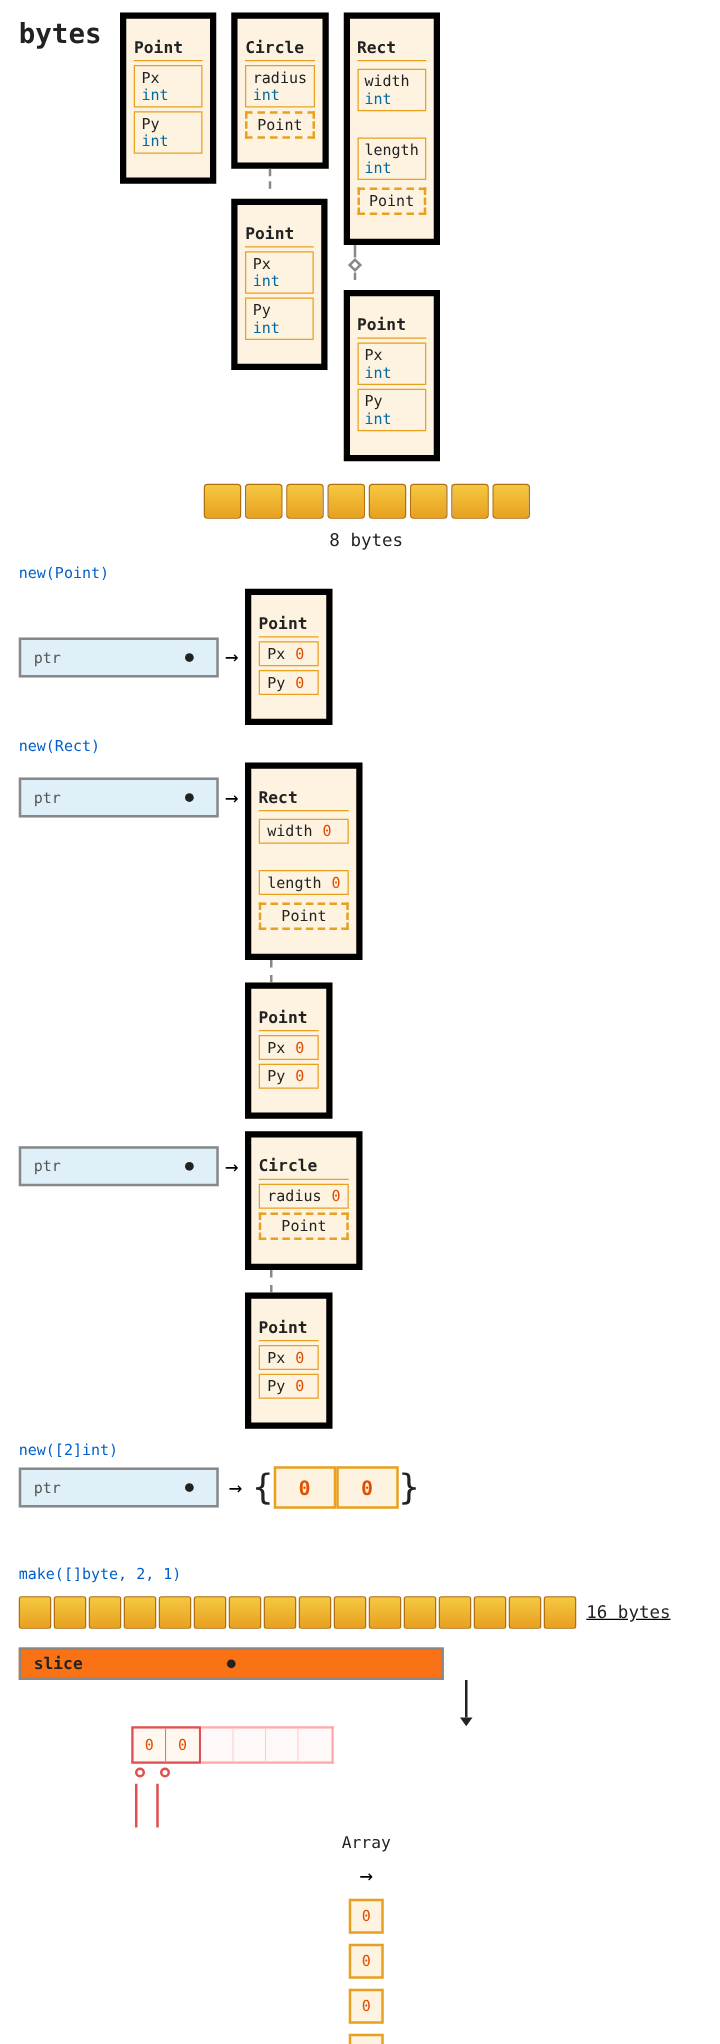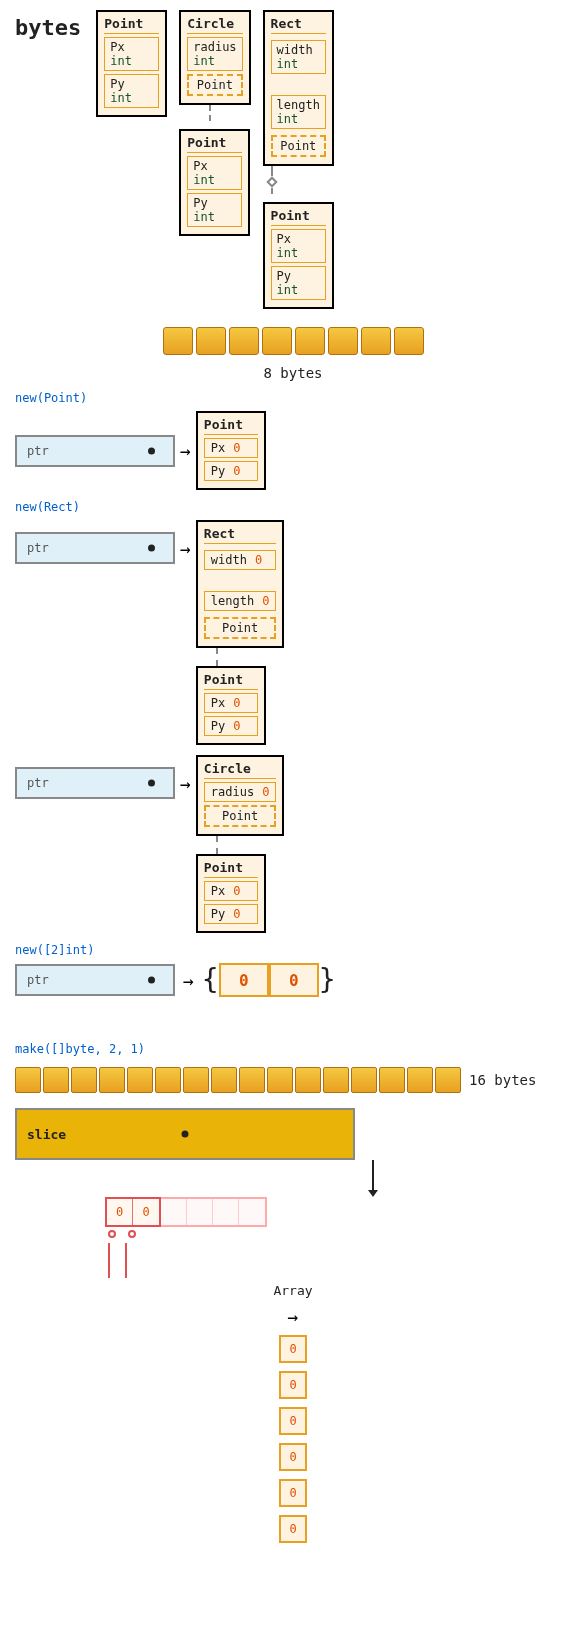--- a/index.html
+++ b/index.html
@@ -17,23 +17,23 @@
 
     
     .struct-label {
       font-size: 22px;
       font-weight: bold;
       color: #222;
       display: inline-block;
       margin-top: 5px;
     }
     .struct-box {
-      border: 2px solid #000000;
+      border: 5px solid #000000;
       background: #fdf3e0;
-      padding: 4px 6px;
+      padding: 16px 6px;
       min-width: 70px;
     }
     .struct-box-title {
       font-weight: bold;
       font-size: 13px;
       color: #222;
       margin-bottom: 3px;
       border-bottom: 1px solid #e8a020;
       padding-bottom: 2px;
     }
@@ -45,21 +45,21 @@
       display: flex;
       flex-direction: column;
       align-items: flex-start;
       min-width: 55px;
     }
     .field-name {
       color: #222;
       font-size: 12px;
     }
     .field-type {
-      color: #14532d;
+      color: #0369a1;
       font-size: 12px;
     }
     .field-dashed {
       border: 2px dashed #e8a020;
       background: #fdf3e0;
       padding: 2px 6px;
       margin: 3px 0;
       font-size: 12px;
       color: #222;
       display: flex;
@@ -187,24 +187,24 @@
       width: 26px;
       height: 26px;
       background: linear-gradient(180deg, #f5c842 0%, #e8a020 100%);
       border: 1px solid #b07010;
       border-radius: 2px;
     }
 
     
     .slice-box {
       border: 2px solid #888;
-      background: #eab308;
+      background: #f97316;
       padding: 6px 10px;
       width: 340px;
-      height: 52px;
+      height: 26px;
       display: flex;
       align-items: center;
       position: relative;
       margin-bottom: 0;
     }
     .slice-label {
       font-size: 13px;
       font-weight: bold;
       color: #222;
     }
@@ -503,21 +503,21 @@
     <div class="array-val-cell">
       <span>0</span>
     </div>
     <span class="array-brace">}</span>
   </div>
 
   <div style="height:15px;"></div>
 
   <div class="section-label">make([]byte, 2, 1)</div>
 
-  <div style="display:flex; flex-direction:row; align-items:center; gap:8px; margin:6px 0 10px 0;">
+  <div style="display:flex; flex-direction:row; align-items:center; gap:8px; margin:6px 0 10px 0;text-decoration:underline;">
     <div class="make-bytes-row">
       <div class="make-byte-cell"></div>
       <div class="make-byte-cell"></div>
       <div class="make-byte-cell"></div>
       <div class="make-byte-cell"></div>
       <div class="make-byte-cell"></div>
       <div class="make-byte-cell"></div>
       <div class="make-byte-cell"></div>
       <div class="make-byte-cell"></div>
       <div class="make-byte-cell"></div>

